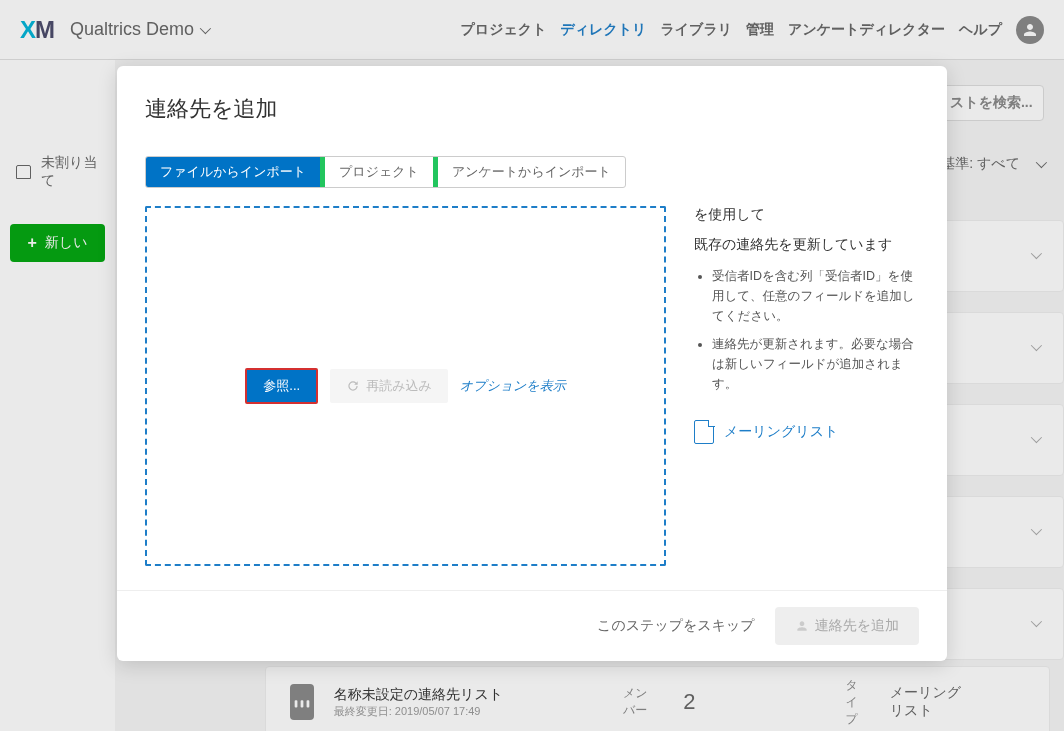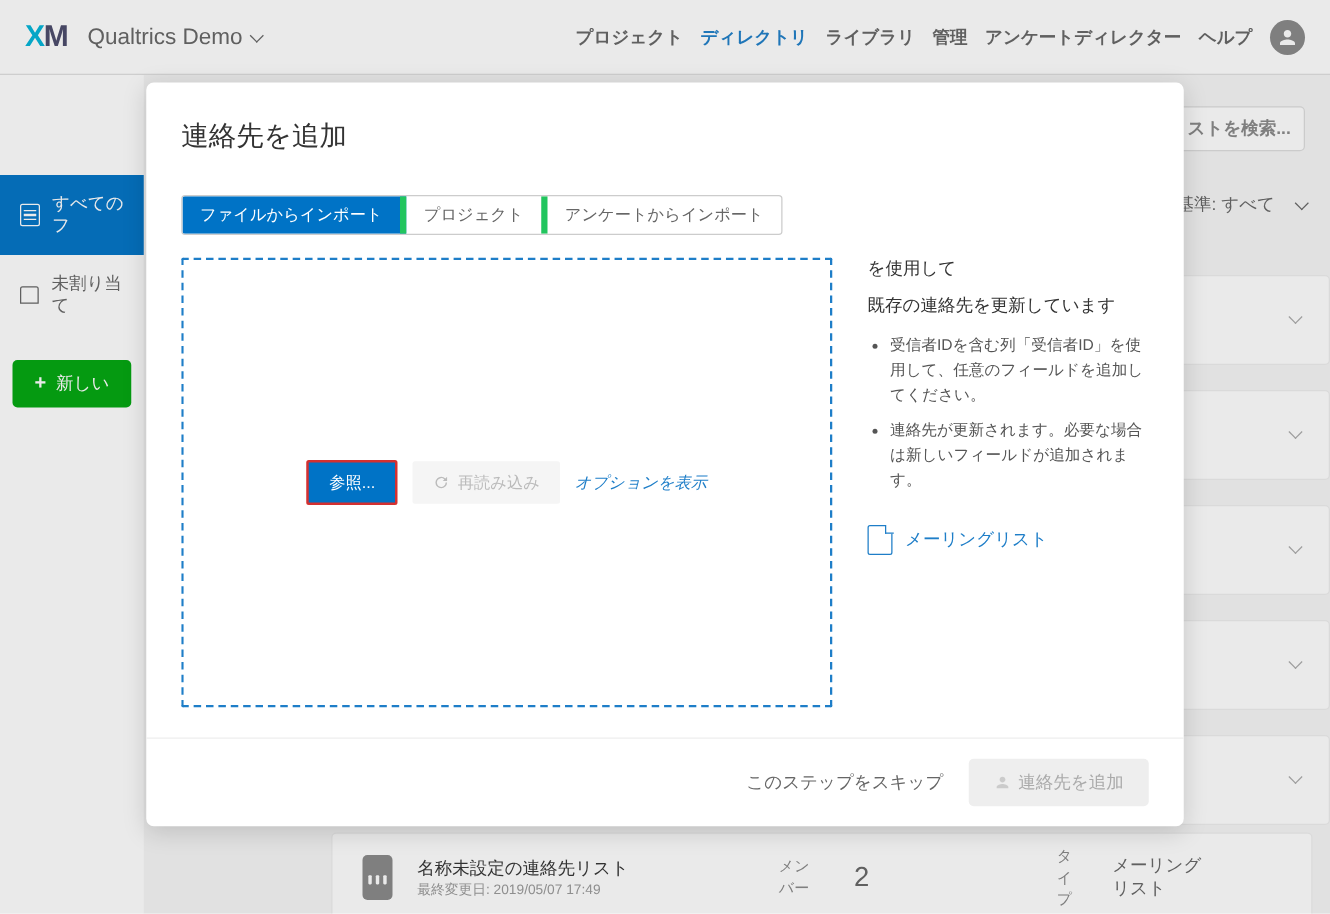--- a/index.html
+++ b/index.html
@@ -107,28 +107,20 @@
     </div>
   </div>
 </div>
 
 <div class="search-input">
   <span>ストを検索...</span>
 </div>
 
 <div class="sidebar">
   <div class="sidebar-top"></div>
-  <div class="sidebar-item active">
-    <div class="sidebar-icon">
-      <div class="line"></div>
-        <div class="line"></div>
-        <div class="line"></div>
-    </div>
-    <span>すべてのフ</span>
-  </div>
   <div class="sidebar-item">
     <div class="laptop-icon"></div>
     <span>未割り当て</span>
   </div>
   <div class="new-button">
     <span style="font-size:16px;font-weight:bold;">+</span>
     <span>新しい</span>
   </div>
 </div>
 

